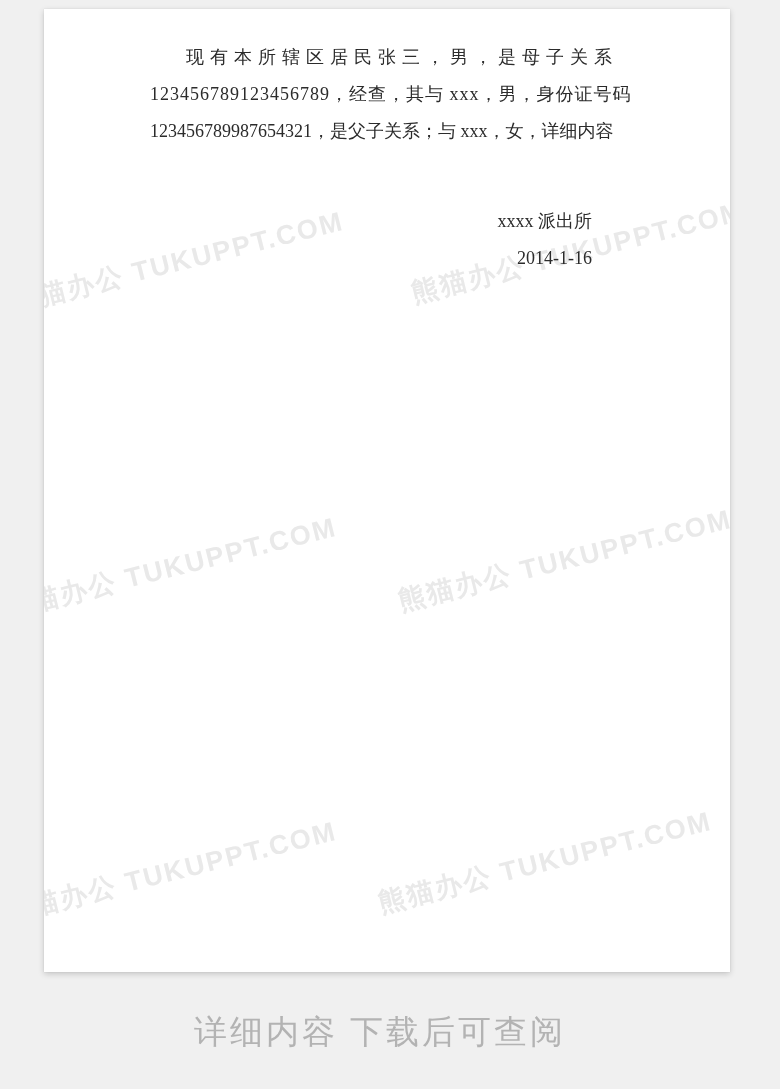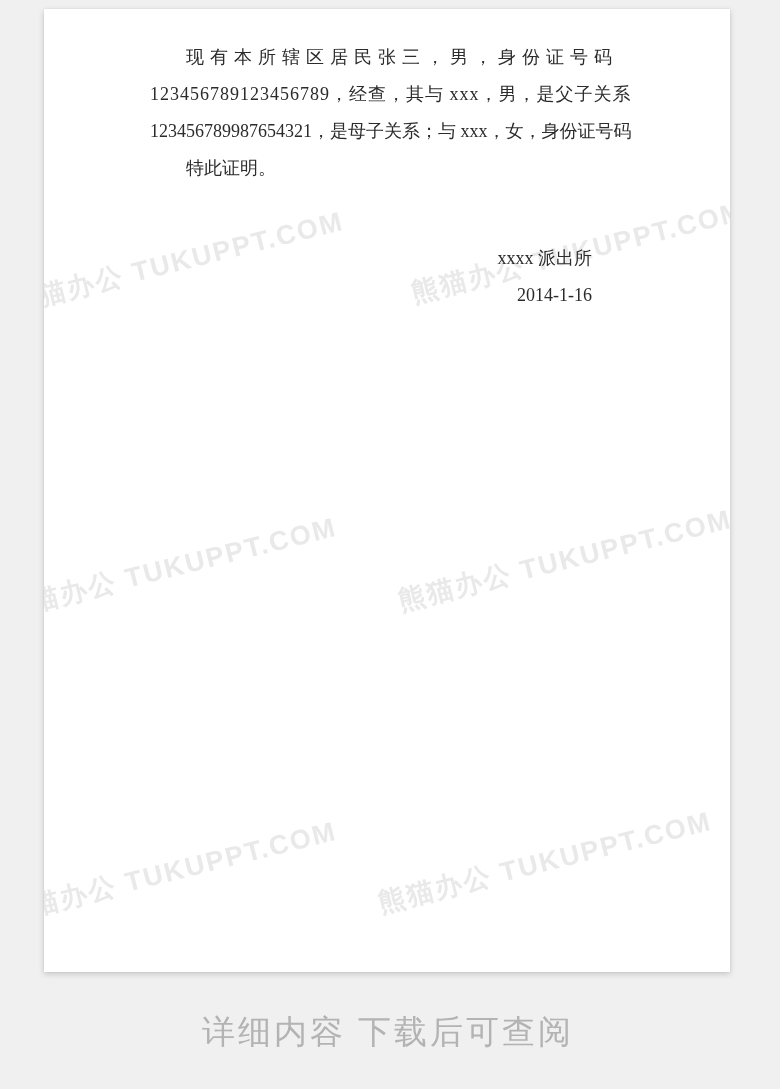--- a/index.html
+++ b/index.html
@@ -83,21 +83,21 @@
     font-size: 18px;
     text-align: right;
     padding-right: 36px;
   }
   .signature-line { line-height: 37px; }
   .date-line { line-height: 37px; }
 
   
   .preview-footer {
     position: absolute;
-    left: 8px;
+    left: 0;
     top: 972px;
     width: 760px;
     height: 117px;
     display: flex;
     align-items: center;
     justify-content: center;
     padding-top: 4px;
     box-sizing: border-box;
   }
   .footer-caption {
@@ -117,24 +117,23 @@
     <div class="watermark wm2">熊猫办公 TUKUPPT.COM</div>
     <div class="watermark wm3">熊猫办公 TUKUPPT.COM</div>
     <div class="watermark wm4">熊猫办公 TUKUPPT.COM</div>
     <div class="watermark wm5">熊猫办公 TUKUPPT.COM</div>
     <div class="watermark wm6">熊猫办公 TUKUPPT.COM</div>
   </div>
 
   <div class="doc-content">
 
     <div class="doc-paragraph">
-      <div class="doc-line indent spread-wide">现有本所辖区居民张三，男，身份证号码</div>
-      <div class="doc-line spread-slight">123456789123456789，经查，其与 xxx，男，是父子关系</div>
-      <div class="doc-line">123456789987654321，是母子关系；与 xxx，女，身份证号码</div>
-      <div class="doc-line indent">特此证明。</div>
+      <div class="doc-line indent spread-wide">现有本所辖区居民张三，男，是母子关系</div>
+      <div class="doc-line spread-slight">123456789123456789，经查，其与 xxx，男，身份证号码</div>
+      <div class="doc-line">123456789987654321，是父子关系；与 xxx，女，详细内容</div>
     </div>
 
     <div class="signature-block">
       <div class="signature-line">xxxx 派出所</div>
       <div class="date-line">2014-1-16</div>
     </div>
   </div>
 
 </div>
 

